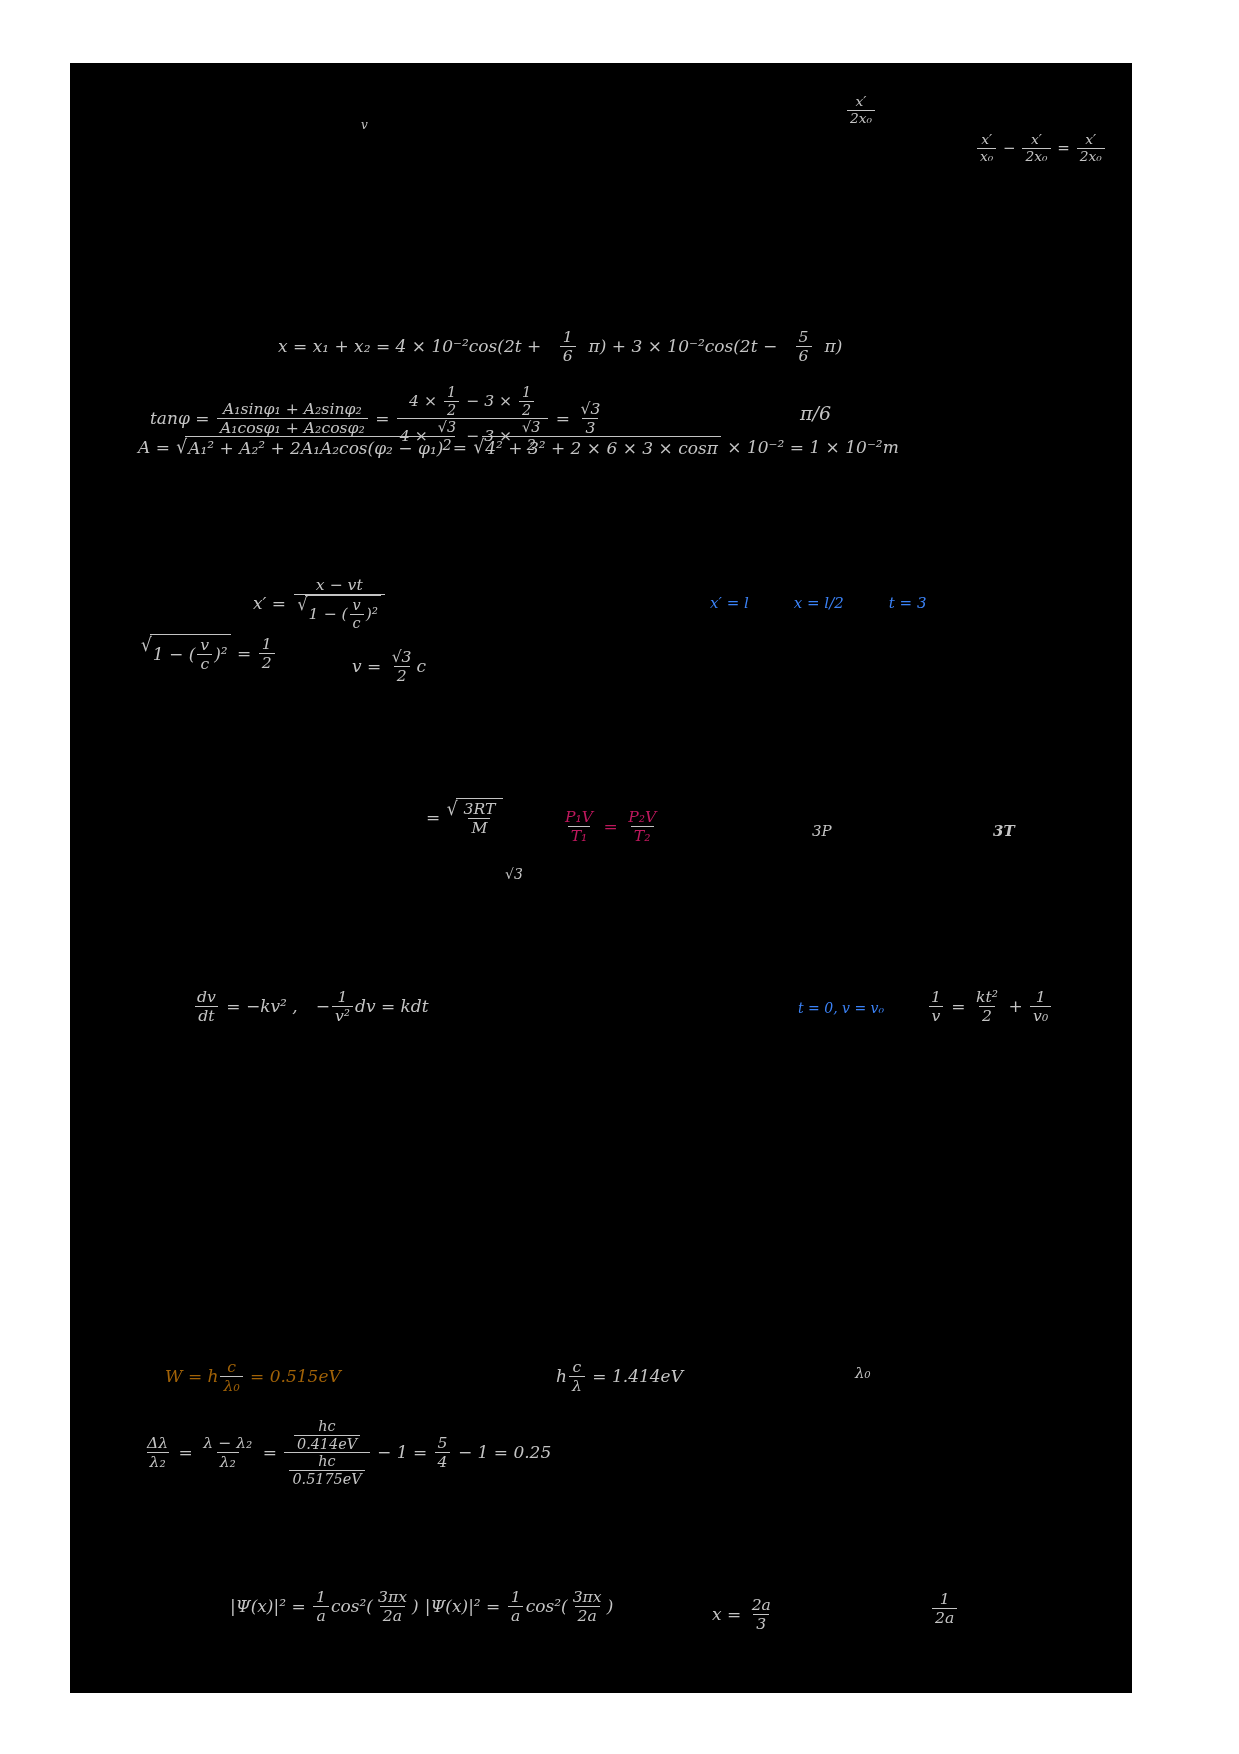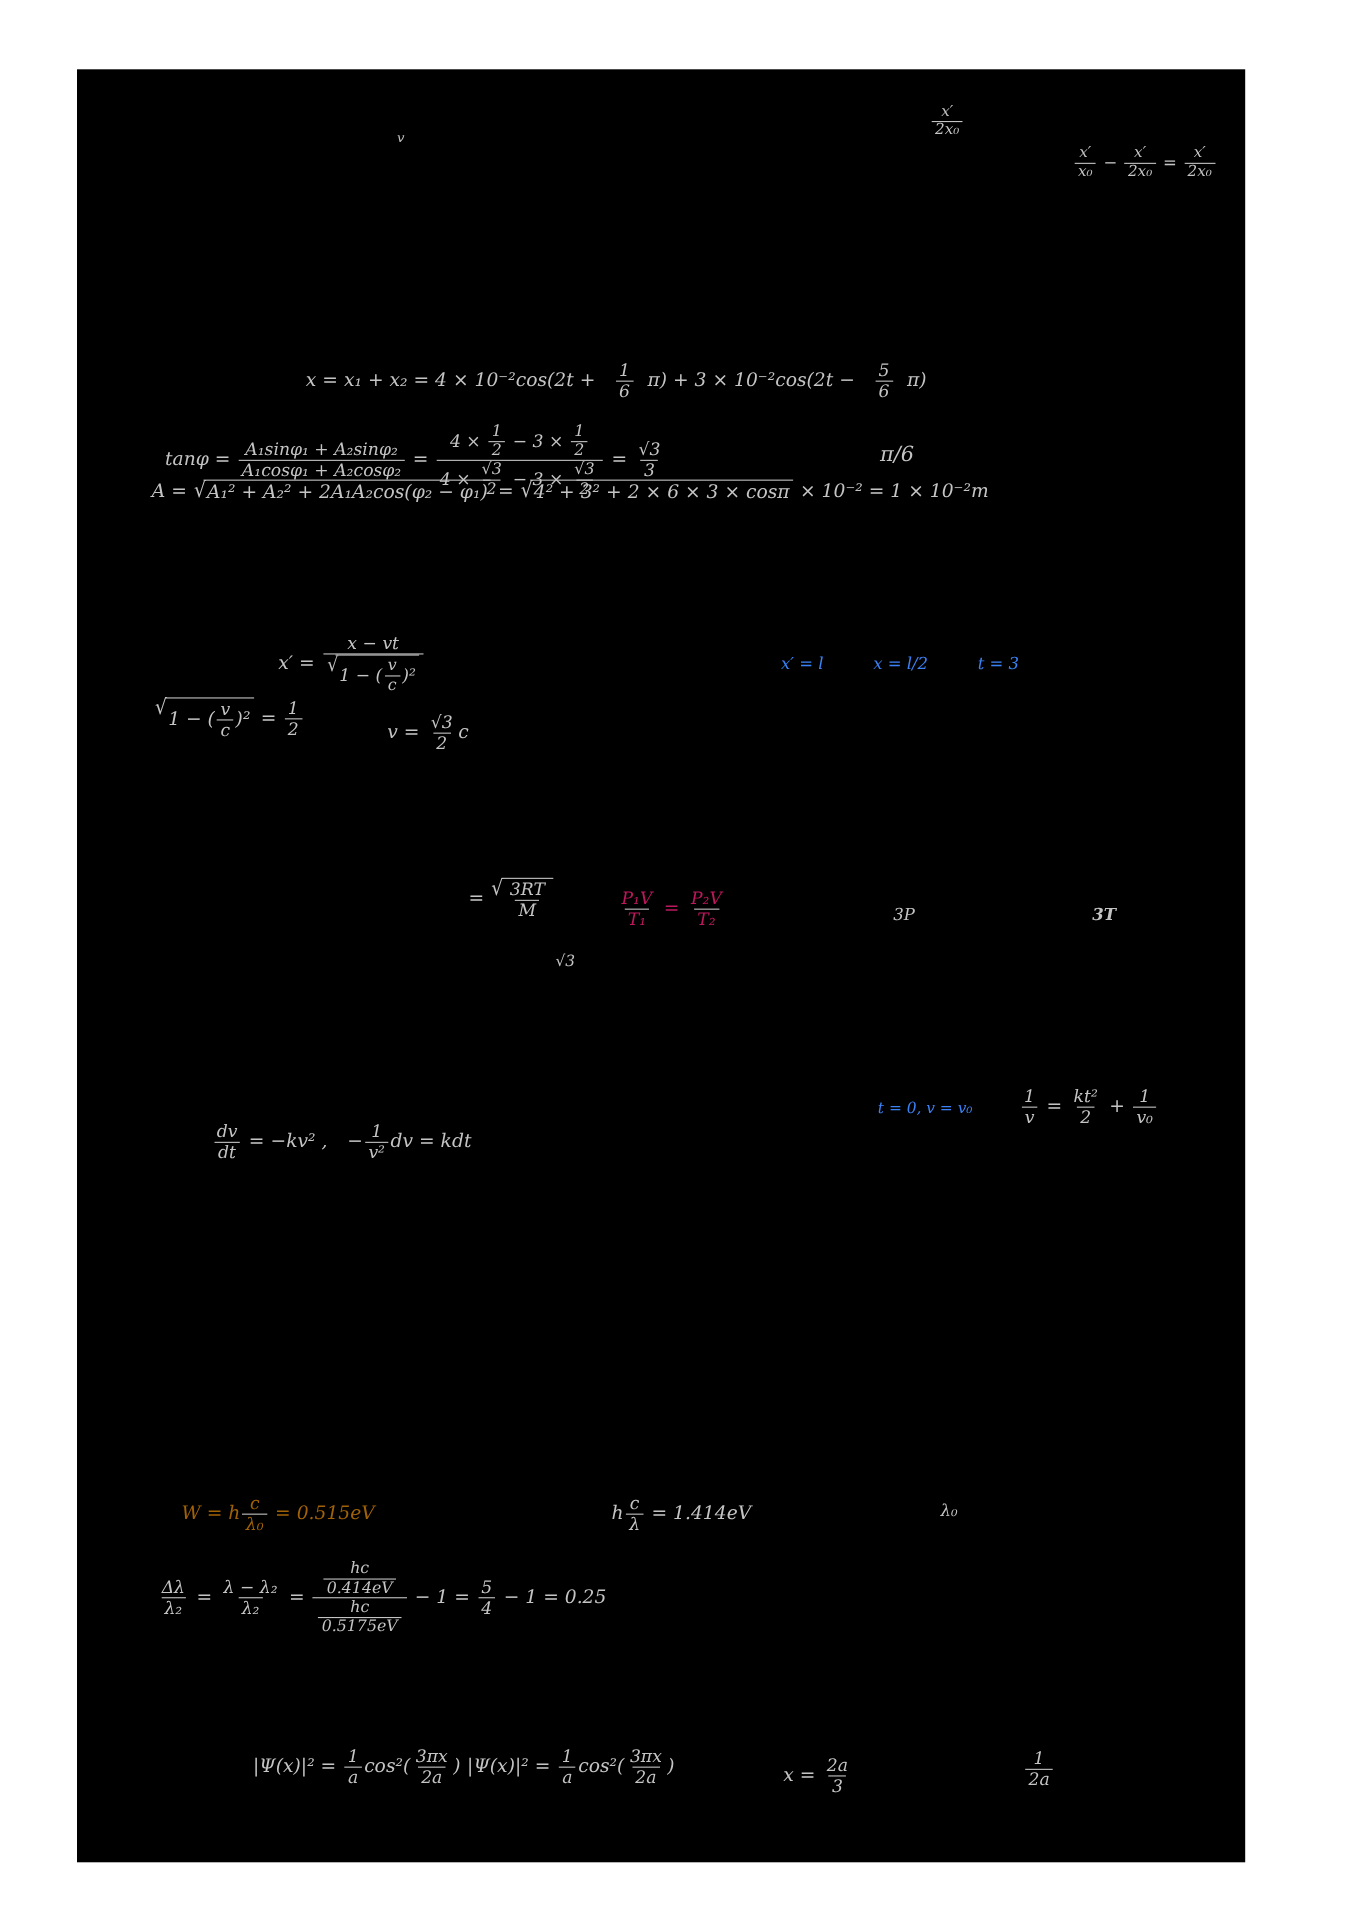--- a/index.html
+++ b/index.html
@@ -285,21 +285,21 @@
           <span class="tok">T₂</span>
         </span>
       </span>
     </div>
     <div class="formula" style="left: 812px; top: 822px; font-size: 15px; color: rgb(196, 196, 196);">
       <span class="tok">3P</span>
     </div>
     <div class="formula" style="left: 993px; top: 822px; font-size: 15px; color: rgb(196, 196, 196); font-weight: bold;">
       <span class="tok">3T</span>
     </div>
-    <div class="formula" style="left: 192px; top: 988px; font-size: 17px; color: rgb(196, 196, 196); margin-top: 32px;">
+    <div class="formula" style="left: 192px; top: 988px; font-size: 17px; color: rgb(196, 196, 196);">
       <span class="frac">
         <span class="num">
           <span class="tok">dv</span>
         </span>
         <span class="den">
           <span class="tok">dt</span>
         </span>
       </span>
       <span class="tok"> = −kv² ,</span>
       <span class="tok" style="display: inline-block; width: 18px;"></span>

